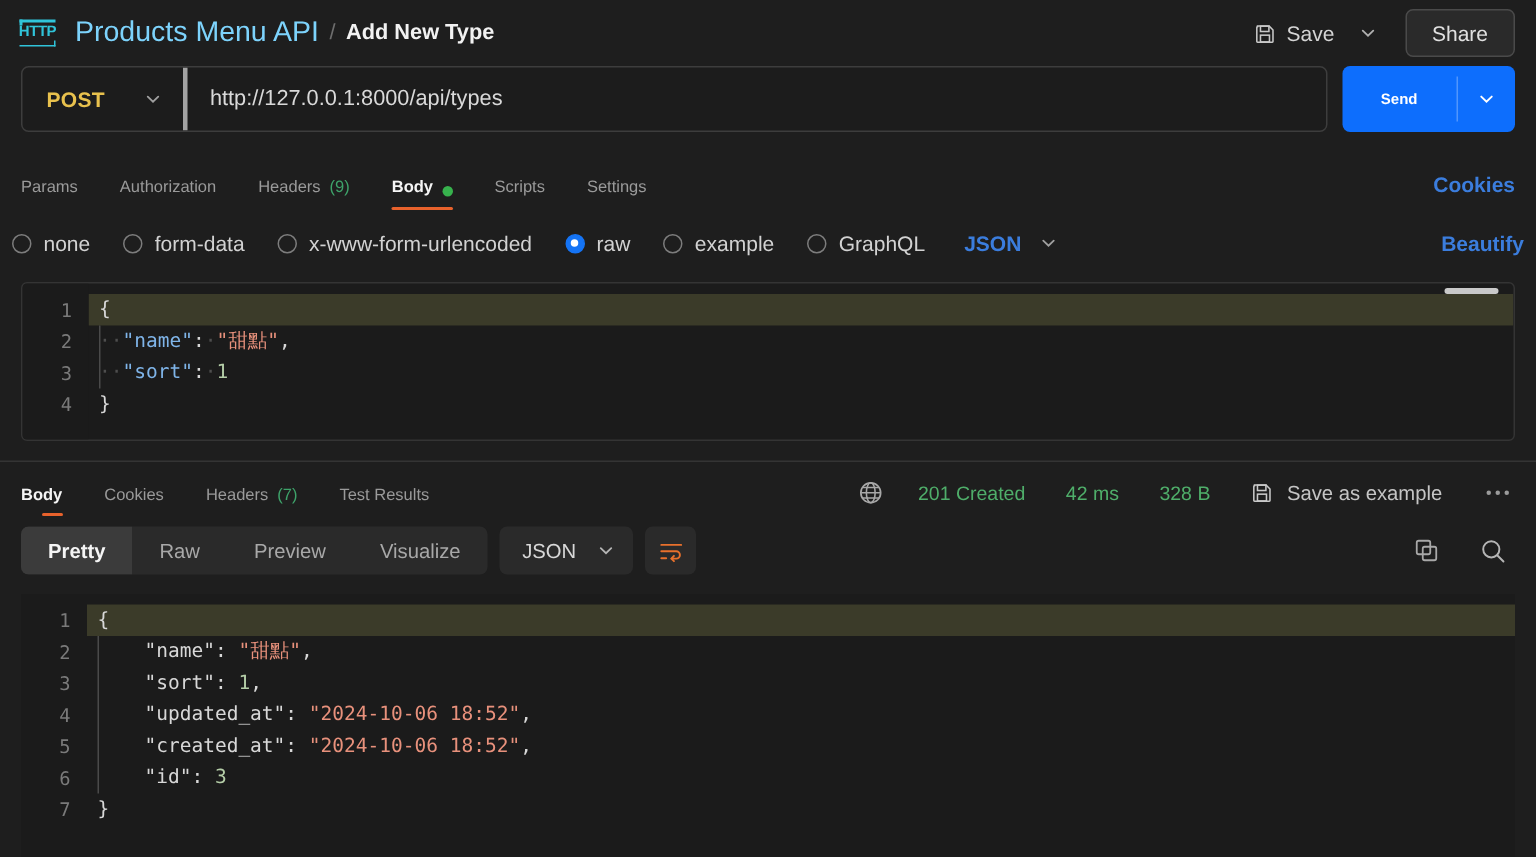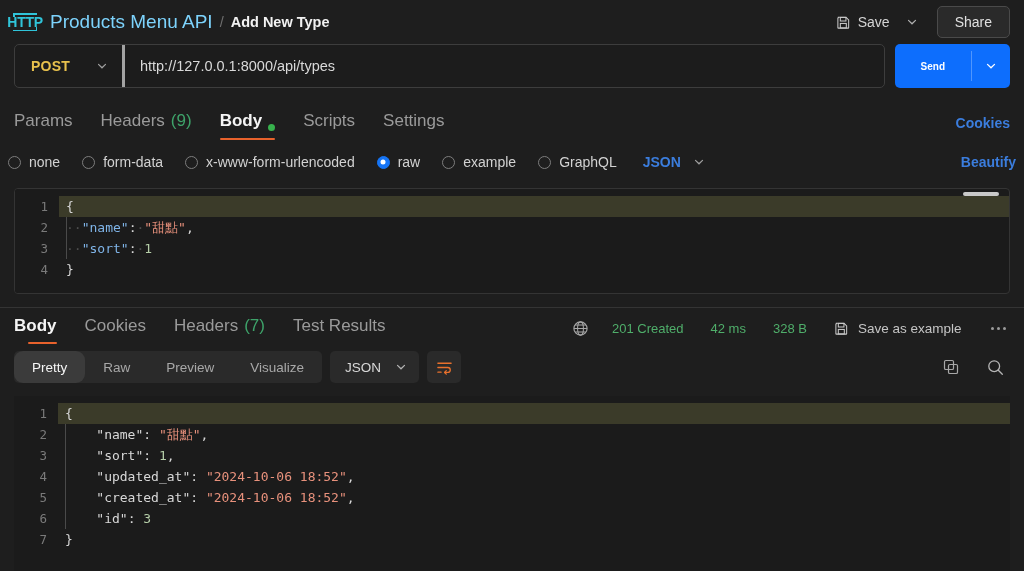--- a/index.html
+++ b/index.html
@@ -24,21 +24,21 @@
     flex: none;
   }
   .http-badge {
     width: 26px; height: 20px;
     display: flex; align-items: center; justify-content: center;
     position: relative;
     margin-right: 12px;
   }
   .http-badge .txt {
     font-family: "Liberation Sans", sans-serif;
-    font-size: 14px; font-weight: 700; color: #30c4d9;
+    font-size: 10px; font-weight: 700; color: #30c4d9;
     letter-spacing: -0.3px; line-height: 1;
   }
   .http-badge .bar-t, .http-badge .bar-b {
     position: absolute; left: 1px; width: 24px; height: 1.5px; background: #30c4d9;
   }
   .http-badge .bar-t { top: 1px; }
   .http-badge .bar-b { bottom: 1px; }
   .http-badge .tick-l, .http-badge .tick-r {
     position: absolute; width: 1.5px; height: 4px; background: #30c4d9;
   }
@@ -104,21 +104,21 @@
   .send-div { width:1px; background: rgba(255,255,255,.28); margin: 7px 0; }
   .send-caret { padding: 0 13px; display:flex; align-items:center; cursor:pointer; color:#fff; }
 
   
   .req-tabs {
     display:flex; align-items:flex-end; gap: 0;
     padding: 0 14px; height: 38px; margin-top: 14px; flex:none;
   }
   .rtab {
     position: relative; padding: 0 14px 9px 14px;
-    font-size: 17px; color: #9a9a9a; cursor: pointer;
+    font-size: 11px; color: #9a9a9a; cursor: pointer;
     display: flex; align-items: center; gap: 6px;
     height: 100%; align-items: flex-end;
   }
   .rtab:first-child { padding-left: 0; }
   .rtab.active { color: #f5f5f5; font-weight: 700; }
   .rtab.active::after {
     content: ""; position: absolute; left: 14px; right: 14px; bottom: 0;
     height: 2px; background: #e8622c; border-radius: 2px;
   }
   .rtab .count { color: #3ea36a; }
@@ -206,21 +206,21 @@
 
   
   .view-row { display:flex; align-items:center; padding: 0 14px; height: 42px; gap: 8px; flex:none; margin-top:2px; }
   .segment {
     display:flex; background:#2a2a2a; border-radius:5px; overflow:hidden; height:32px; align-items:stretch;
   }
   .seg {
     padding: 0 18px; display:flex; align-items:center; font-size:13.5px;
     color:#a8a8a8; cursor:pointer;
   }
-  .seg.active { background: #3b3b3b; color:#f5f5f5; font-weight:400;border-radius:9px; }
+  .seg.active { background: #3b3b3b; color:#f5f5f5; font-weight:700; }
   .fmt-select {
     display:flex; align-items:center; gap:14px; background:#2a2a2a; border-radius:5px;
     height:32px; padding: 0 12px 0 15px; cursor:pointer; font-size:13.5px; color:#d8d8d8;
   }
   .wrap-btn {
     width:34px; height:32px; background:#2a2a2a; border-radius:5px;
     display:flex; align-items:center; justify-content:center; cursor:pointer;
   }
   .view-spacer { flex:1; }
   .icon-btn { width:30px; height:30px; display:flex; align-items:center; justify-content:center; cursor:pointer; margin-left:6px; }
@@ -282,20 +282,23 @@
         <svg width="12" height="12" viewBox="0 0 12 12">
           <path d="M2.5 4.4L6 7.8l3.5-3.4" fill="none" stroke="#ffffff" stroke-width="1.3" stroke-linecap="round"></path>
         </svg>
       </div>
     </div>
   </div>
 
   <div class="req-tabs">
     <div class="rtab">
       <span>Params</span>
+    </div>
+    <div class="rtab">
+      <span>Authorization</span>
     </div>
     <div class="rtab">
       <span>Headers</span>
       <span class="count">(9)</span>
     </div>
     <div class="rtab active">
       <span>Body</span>
       <span class="green-dot"></span>
     </div>
     <div class="rtab">

